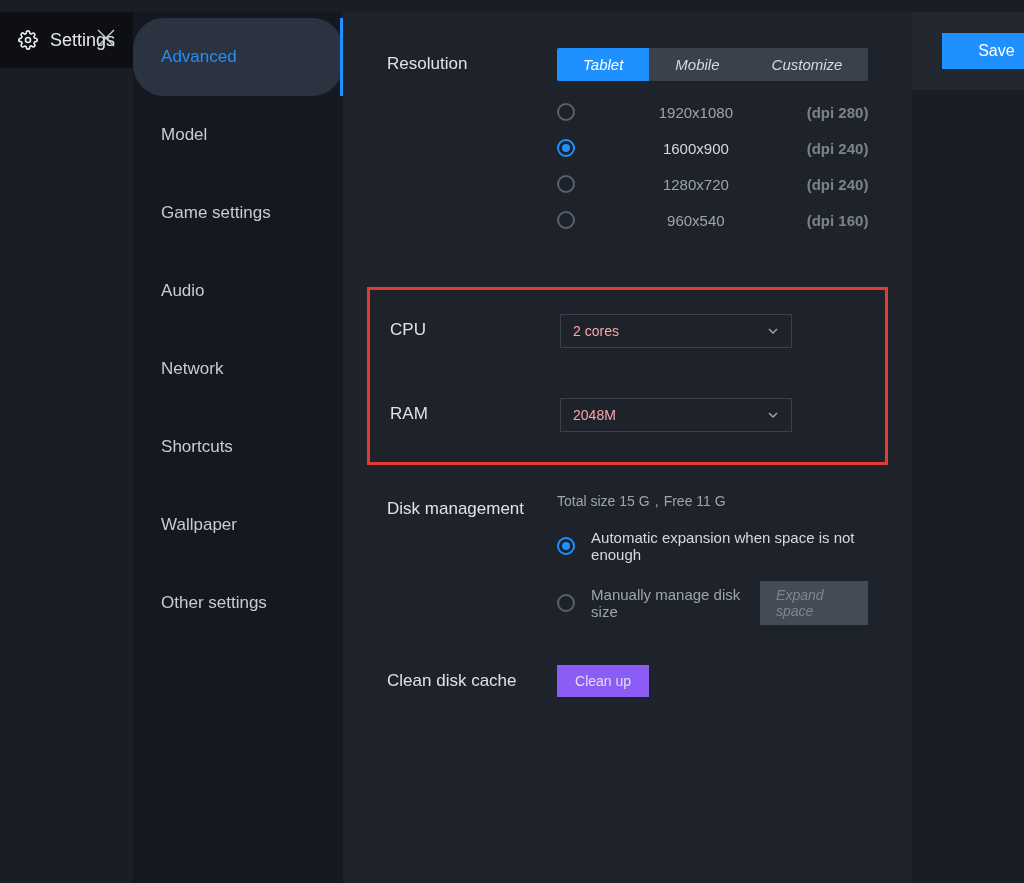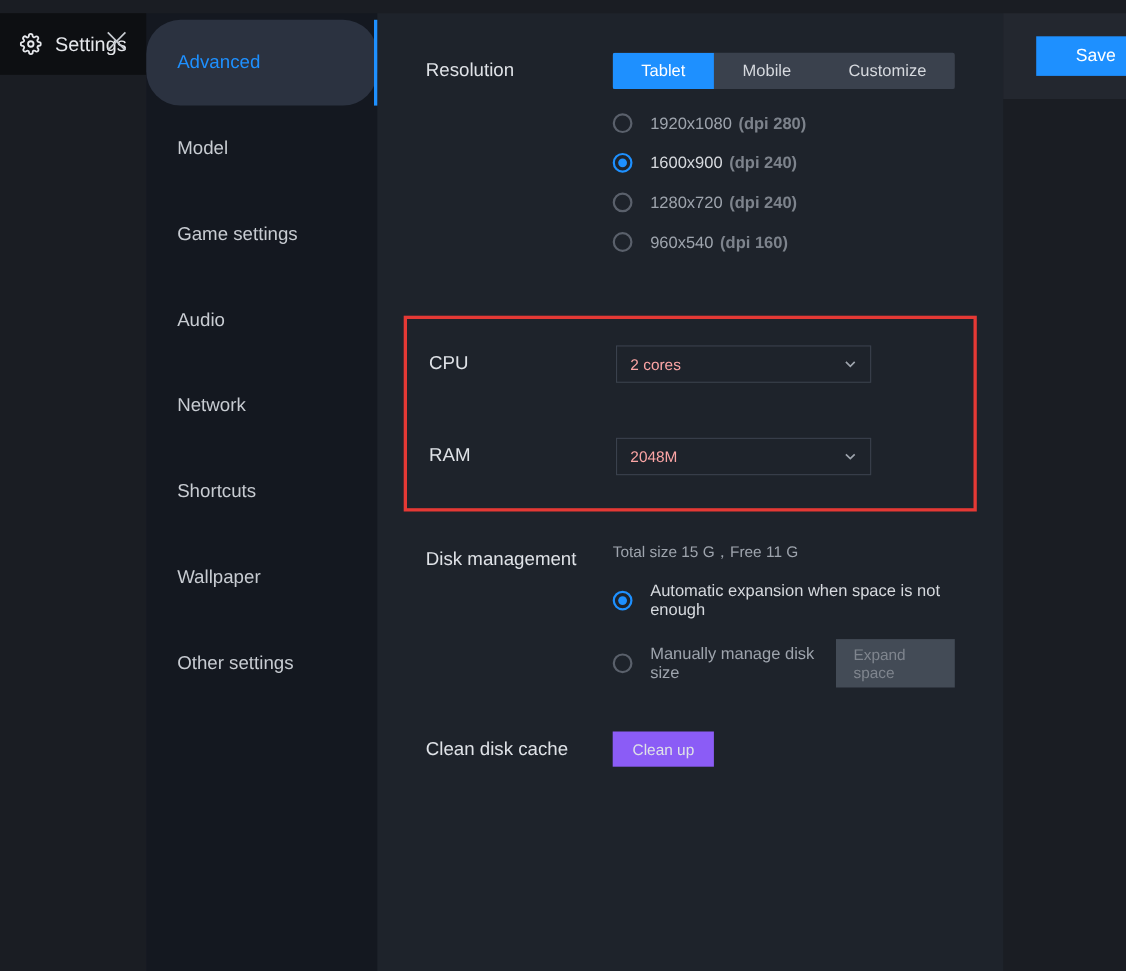--- a/index.html
+++ b/index.html
@@ -11,37 +11,37 @@
   .titlebar .close { position: absolute; right: 18px; top: 50%; transform: translateY(-50%); cursor: pointer; }
   .body { flex: 1; display: flex; background: #1e232b; }
   .sidebar { width: 210px; background: #141820; padding-top: 6px; }
   .sidebar-item { padding: 0 28px; height: 78px; display: flex; align-items: center; font-size: 17px; color: #c8ccd2; cursor: pointer; position: relative; }
   .sidebar-item.active { background: #2b3240; color: #1e90ff; border-radius: 31px; }
   .sidebar-item.active::after { content: ""; position: absolute; right: 0; top: 0; bottom: 0; width: 3px; background: #1e90ff; }
   .main { flex: 1; padding: 36px 44px 0 44px; overflow: auto; }
   .row { display: flex; align-items: flex-start; margin-bottom: 40px; }
   .row-label { width: 170px; font-size: 17px; color: #dfe2e7; line-height: 1.4; padding-top: 4px; }
   .row-content { flex: 1; }
-  .tabbar { display: flex; background: #3a414d; border-radius: 2px; overflow: hidden; width: fit-content; }
+  .tabbar { display: flex; background: #3a414d; border-radius: 2px; overflow: hidden; width: fit-content; font-style: italic; }
   .tab { padding: 8px 26px; font-size: 15px; color: #d6d9de; cursor: pointer; }
   .tab.active { background: #1e90ff; color: #fff; }
   .radio-group { margin-top: 22px; }
-  .radio-option { display: flex; align-items: center; margin-bottom: 18px; cursor: pointer; font-size: 15px; color: #9ea4ad; }
+  .radio-option { display: flex; align-items: center; margin-bottom: 18px; cursor: pointer; font-size: 15px; color: #9ea4ad; justify-content: space-between; }
   .radio-option.selected { color: #d6d9de; }
   .radio-circle { width: 18px; height: 18px; border: 2px solid #5a606b; border-radius: 50%; margin-right: 16px; position: relative; flex-shrink: 0; }
   .radio-option.selected .radio-circle { border-color: #1e90ff; }
   .radio-option.selected .radio-circle::after { content: ""; position: absolute; width: 8px; height: 8px; background: #1e90ff; border-radius: 50%; top: 3px; left: 3px; }
   .radio-option .dpi { margin-left: 6px; color: #7d838c; font-weight: bold; }
   .highlight-box { border: 3px solid #e53935; padding: 14px 0 20px 0; margin: 0 -20px 28px -20px; }
   .highlight-box .row { margin-bottom: 0; padding: 10px 20px; }
   .highlight-box .row + .row { margin-top: 30px; }
   .select { width: 232px; height: 34px; border: 1px solid #3a414d; background: transparent; display: flex; align-items: center; justify-content: space-between; padding: 0 12px; font-size: 14px; color: #fca5a5; cursor: pointer; }
   .chevron { width: 12px; height: 12px; }
   .disk-status { font-size: 14px; color: #9ea4ad; margin-bottom: 18px; }
-  .inline-button { display: inline-block; padding: 6px 16px; background: #434b56; color: #7f858e; font-size: 14px; margin-left: 14px; cursor: default; }
+  .inline-button { display: inline-block; padding: 6px 16px; background: #434b56; color: #7f858e; font-size: 14px; margin-left: 14px; cursor: default; font-style: italic; }
   .small-button { display: inline-block; padding: 8px 18px; background: #8b5cf6; color: #dfe2e7; font-size: 14px; cursor: pointer; }
   .footer { height: 78px; background: #23272f; display: flex; justify-content: flex-end; align-items: center; padding: 0 30px; gap: 20px; }
   .btn { min-width: 108px; height: 36px; display: flex; align-items: center; justify-content: center; font-size: 16px; cursor: pointer; }
   .btn-primary { background: #1e90ff; color: #fff; }
   .btn-secondary { background: #434b56; color: #c4b5fd; }
 </style>
 </head>
 <body>
 
 <div class="window">

